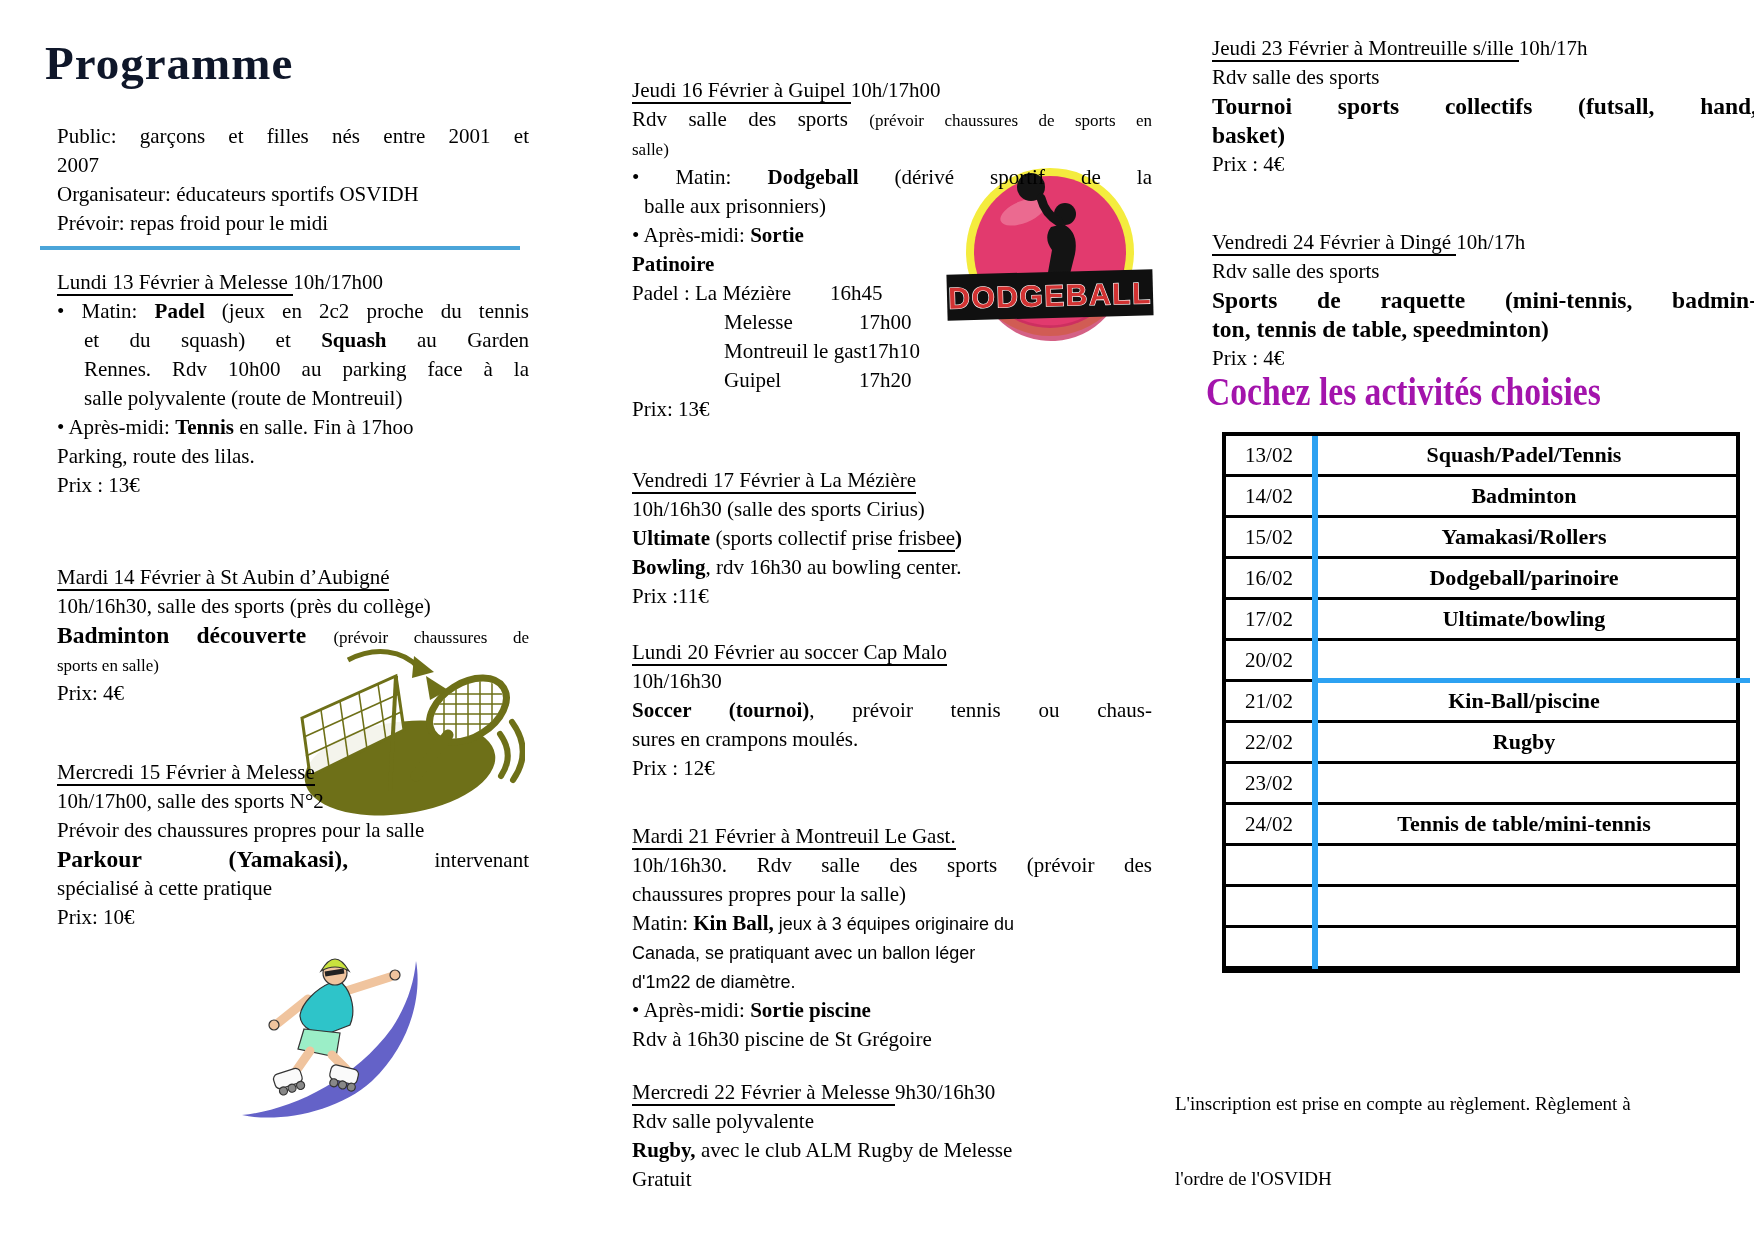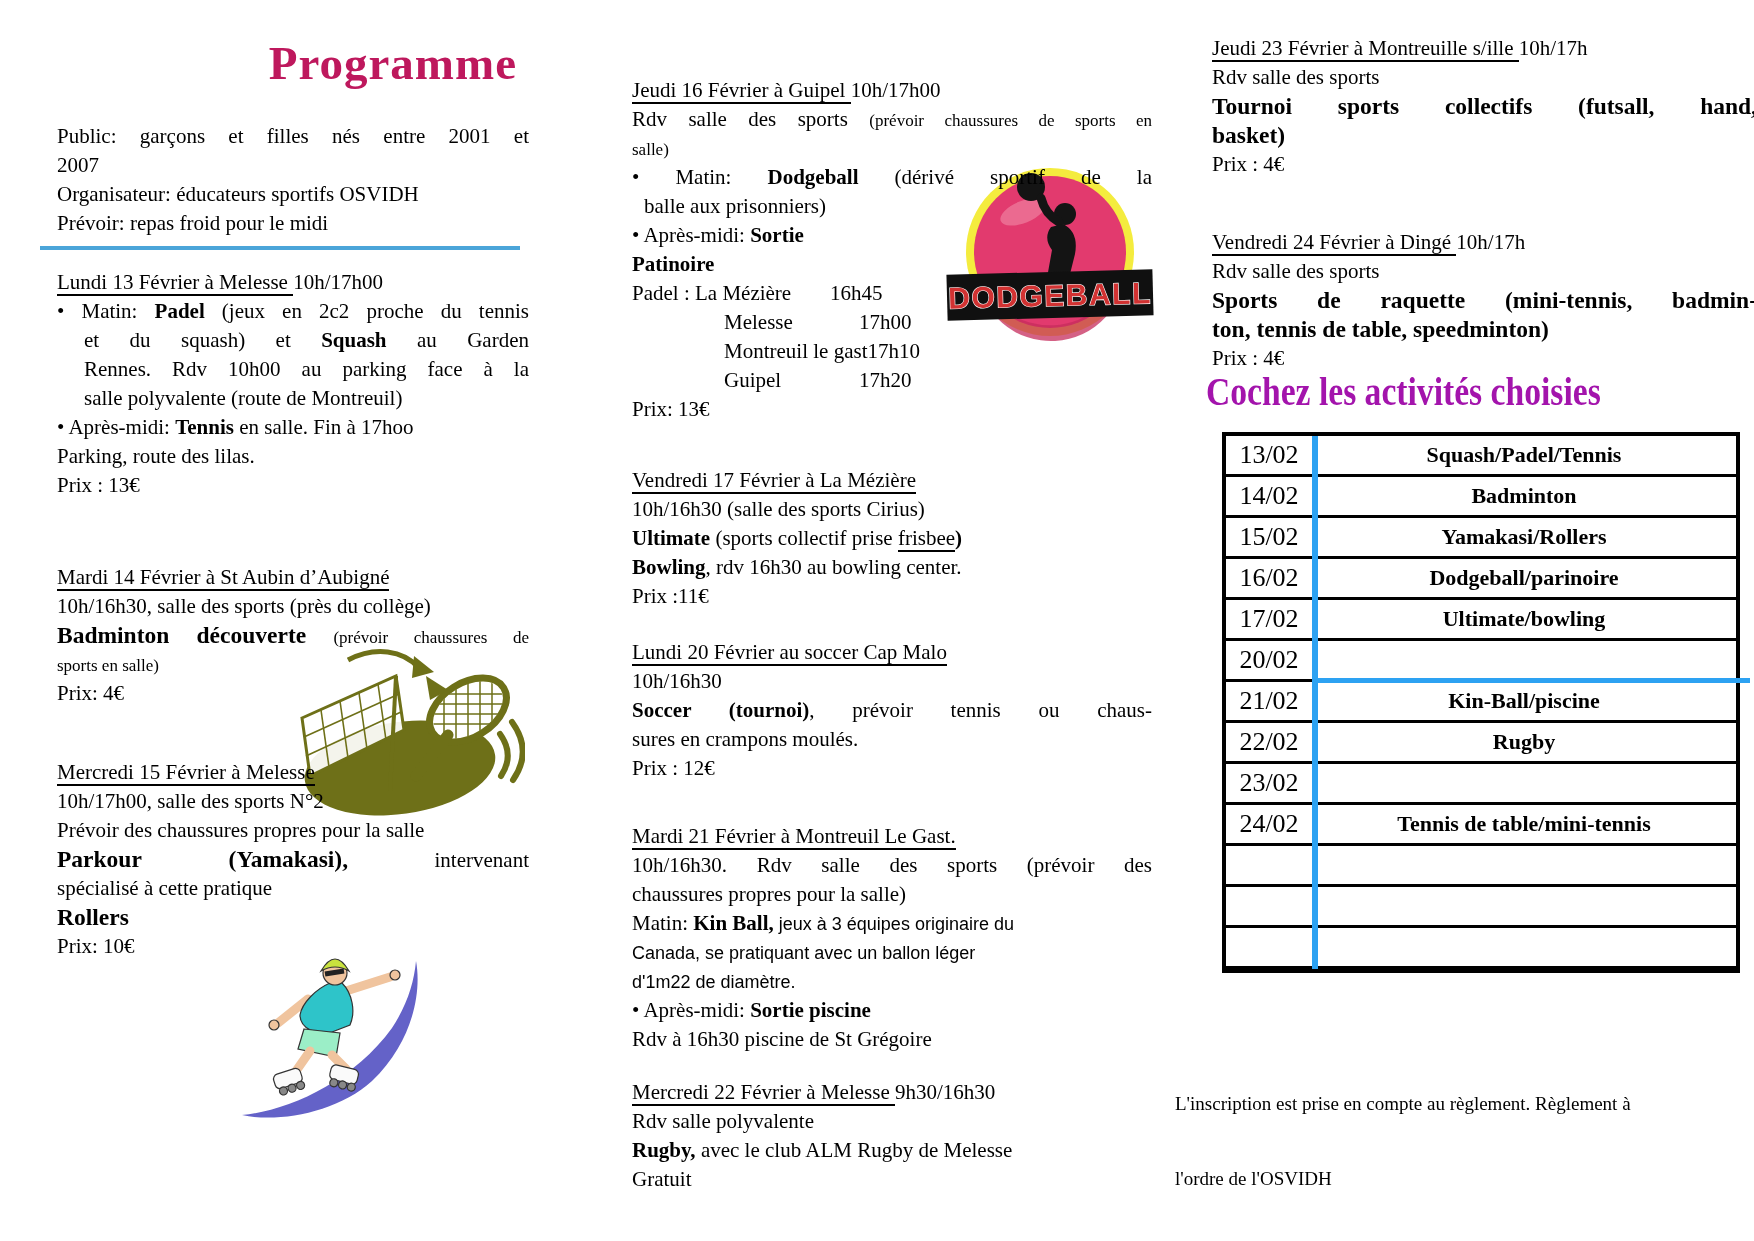--- a/index.html
+++ b/index.html
@@ -5,22 +5,22 @@
   html,body{margin:0;padding:0;}
   body{
     width:1754px;height:1241px;background:#ffffff;position:relative;overflow:hidden;
     font-family:"Liberation Serif",serif;color:#000;
   }
   .col{position:absolute;top:0;z-index:2;}
   #col1{left:45px;width:472px;}
   #col2{left:620px;width:520px;}
   #col3{left:1200px;width:545px;}
   .page-title{
-    position:absolute;top:34px;left:0;width:100%;text-align:right;
-    font-size:47px;line-height:58px;font-weight:bold;color:#be185d;
+    position:absolute;top:34px;left:0;width:100%;text-align:left;
+    font-size:47px;line-height:58px;font-weight:bold;color:#0f172a;
     letter-spacing:1px;
   }
   .big-purple{
     position:absolute;top:368px;left:6px;white-space:nowrap;
     font-size:40px;font-weight:bold;color:#a314ac;
     transform:scaleX(.84);transform-origin:left center;
   }
   .rule{position:absolute;top:246px;left:-5px;width:480px;height:4px;background:#4ba5d9;}
   .event{position:absolute;left:12px;width:100%;margin-top:16px;}
   .line{white-space:nowrap;font-size:21px;line-height:29px;height:29px;}
@@ -35,21 +35,21 @@
   .sans{font-family:"Liberation Sans",sans-serif;font-size:18px;}
   .pl{display:inline-block;min-width:135px;}
   
   .tablewrap{
     position:absolute;top:432px;left:22px;width:518px;height:541px;
     border:4px solid #000;box-sizing:border-box;background:#fff;
     display:flex;flex-direction:column;
   }
   .trow{flex:1;display:flex;border-bottom:3px solid #000;position:relative;}
   .trow:last-child{border-bottom:none;}
-  .tdate{width:86px;display:flex;align-items:center;justify-content:center;font-size:26px;}
+  .tdate{width:86px;display:flex;align-items:center;justify-content:center;font-size:21px;}
   .tact{flex:1;display:flex;align-items:center;justify-content:center;
         font-weight:bold;font-size:22px;}
   .vline{position:absolute;left:86px;top:0;bottom:0;width:6px;background:#2da2f2;z-index:3;}
   .cyanb::after{
     content:"";position:absolute;left:86px;right:-14px;bottom:-4px;height:5px;
     background:#2da2f2;z-index:4;
   }
   .footnote{position:absolute;top:1042px;left:-25px;width:560px;}
   .footnote .line{font-size:19px;line-height:27px;height:27px;margin-top:48px;}
   .clip{position:absolute;z-index:1;}
@@ -85,21 +85,20 @@
       <div class="line j"><span class="lg">Badminton découverte </span><span class="sm">(prévoir chaussures de</span></div>
       <div class="line"><span class="sm">sports en salle)</span></div>
       <div class="line"><span>Prix: 4€</span></div>
     </div>
   <div class="event" style="top:742px">
       <div class="line"><span class="u">Mercredi 15 Février à Melesse</span></div>
       <div class="line"><span>10h/17h00, salle des sports N°2</span></div>
       <div class="line"><span>Prévoir des chaussures propres pour la salle</span></div>
       <div class="line j"><span class="lg">Parkour (Yamakasi),</span><span> intervenant</span></div>
       <div class="line"><span>spécialisé à cette pratique</span></div>
-      <div class="line"><span class="lg">Rollers</span></div>
       <div class="line"><span>Prix: 10€</span></div>
     </div>
 </div>
 
 <div class="col" id="col2">
   <div class="event" style="top:60px">
       <div class="line"><span class="u">Jeudi 16 Février à Guipel </span><span>10h/17h00</span></div>
       <div class="line j"><span>Rdv salle des sports </span><span class="sm">(prévoir chaussures de sports en</span></div>
       <div class="line"><span class="sm">salle)</span></div>
       <div class="line j"><span>• Matin: </span><span class="b">Dodgeball</span><span> (dérivé sportif de la</span></div>

